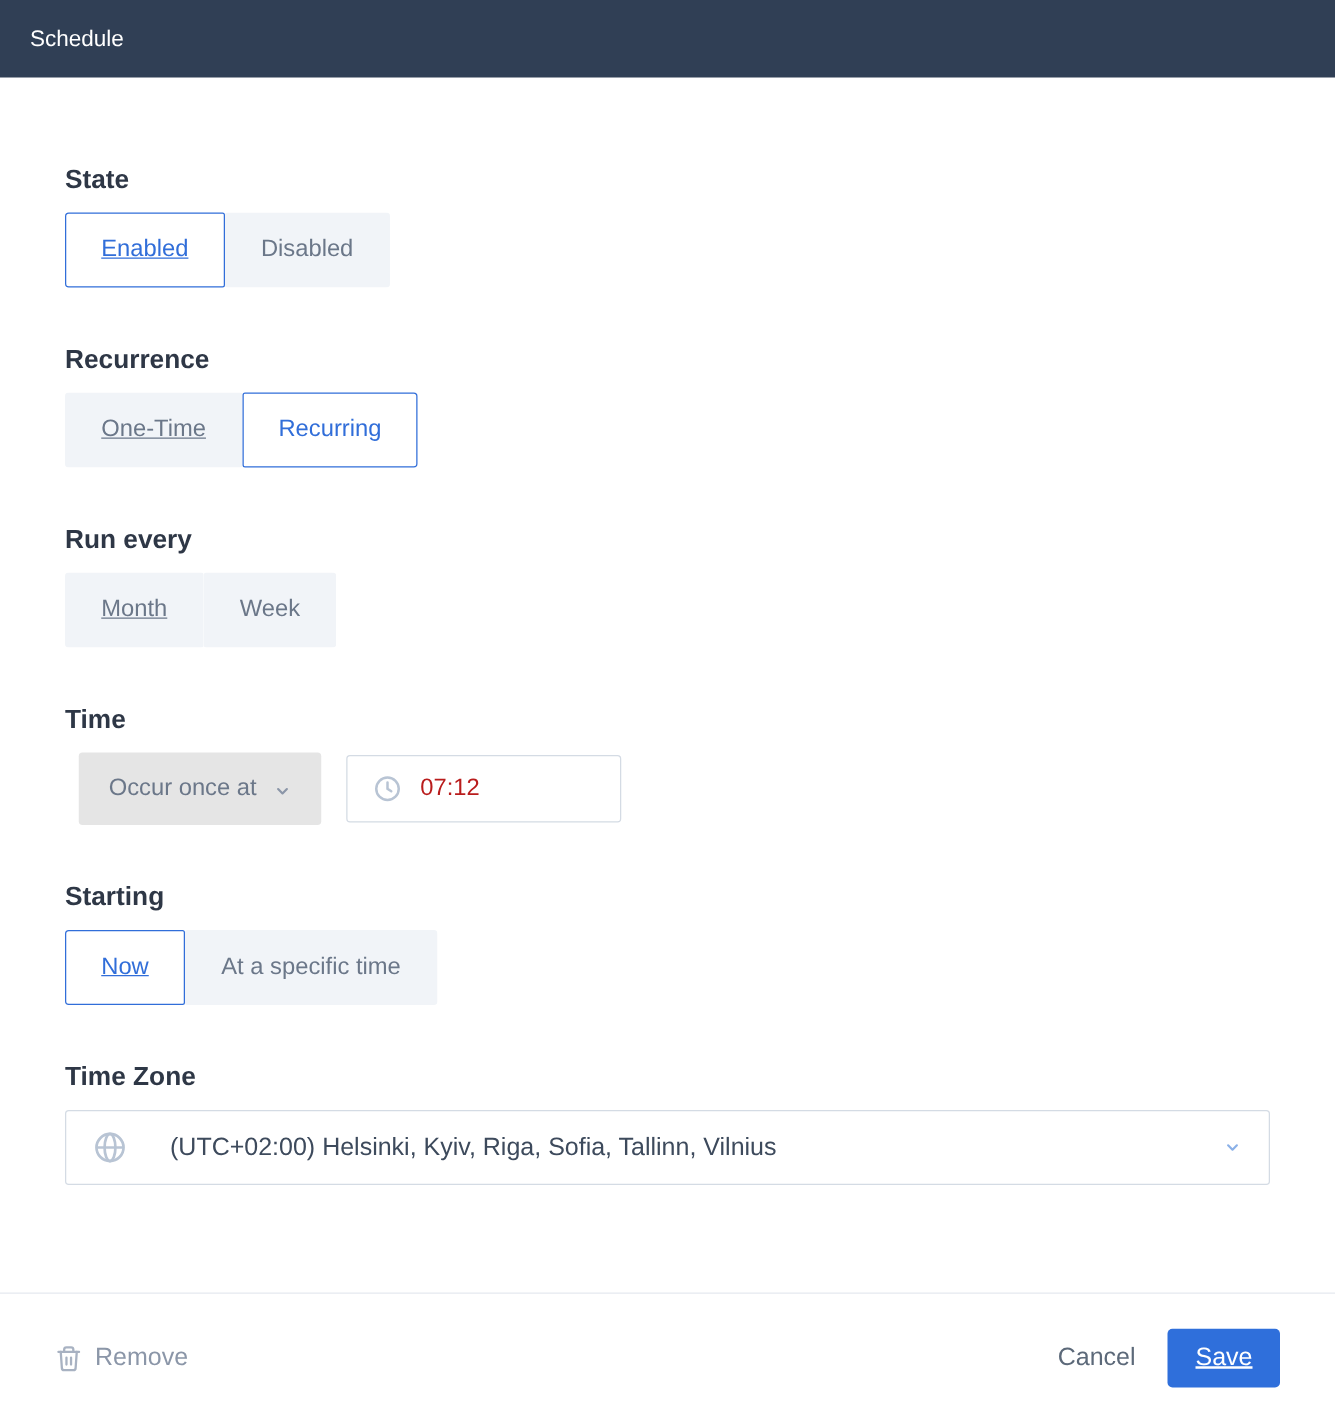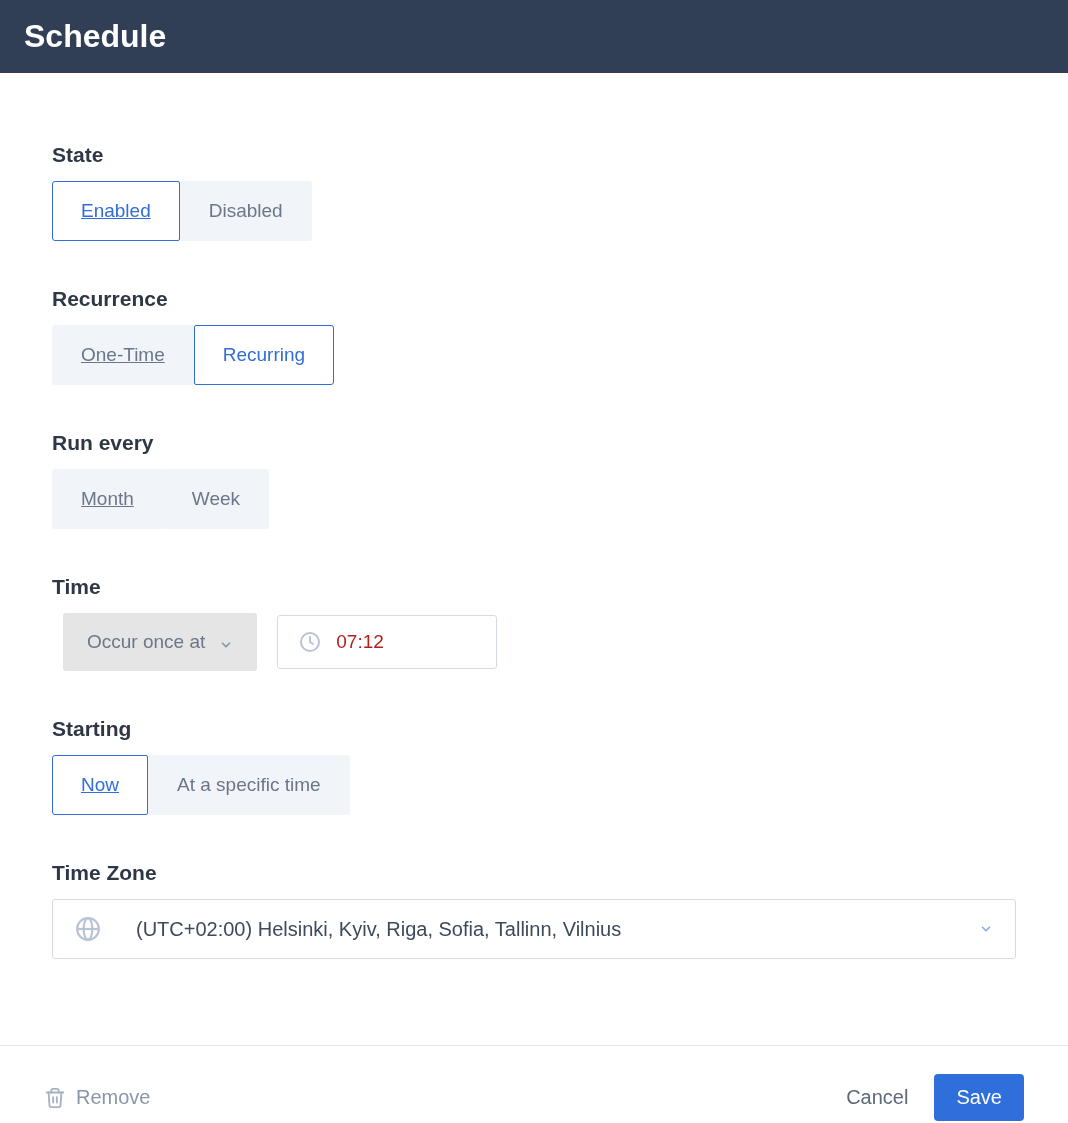--- a/index.html
+++ b/index.html
@@ -14,22 +14,22 @@
     }
     .header {
       background: #303f55;
       color: #fff;
       padding: 18px 24px;
       display: flex;
       align-items: center;
       justify-content: space-between;
     }
     .header h1 {
-      font-size: 32px;
-      font-weight: 700;
+      font-size: 18px;
+      font-weight: 400;
     }
     .close-btn {
       cursor: pointer;
       font-size: 26px;
       line-height: 1;
       color: #c5cbd4;
       background: none;
       border: none;
       padding: 0;
     }
@@ -148,20 +148,21 @@
       cursor: pointer;
     }
     .save-btn {
       font-size: 20px;
       background: #2f6fdb;
       color: #fff;
       border: none;
       border-radius: 4px;
       padding: 12px 22px;
       cursor: pointer;
+      text-decoration: underline;
     }
   </style>
 </head>
 <body>
 
 <div class="header">
   <h1>Schedule</h1>
   <button class="close-btn">
     <span>
       <svg viewBox="0 0 24 24" fill="none" stroke="currentColor" stroke-width="2.5" stroke-linecap="round">

